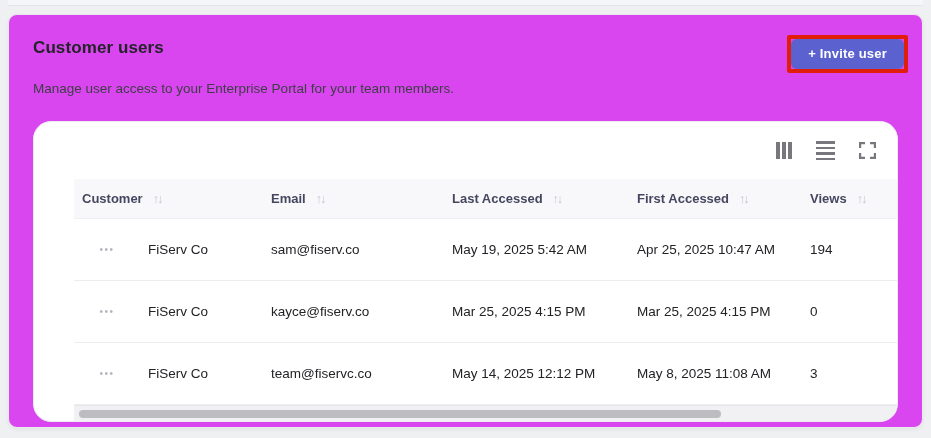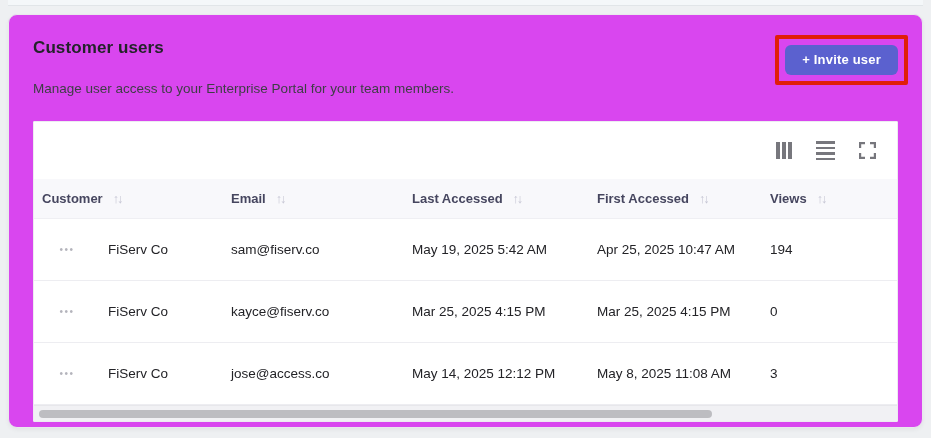--- a/index.html
+++ b/index.html
@@ -18,32 +18,32 @@
   .card {
     position: absolute; left: 8px; top: 14px; width: 915px; height: 414px;
     background: #d946ef; border: 1px solid #e8eaec; border-radius: 9px;
     box-shadow: 0 2px 4px rgba(0,0,0,0.05);
     padding: 20px 24px 0 24px;
   }
   .card-header { display: flex; justify-content: space-between; align-items: flex-start; }
   .page-title { font-size: 17px; font-weight: 700; color: #232329; letter-spacing: 0.1px; padding-top: 3px; }
   .page-subtitle { font-size: 13.5px; color: #3e3e45; margin-top: 23px; }
   .invite-highlight {
-    border: 4px solid #e11e0a; padding: 6px; border-radius: 2px;
+    border: 4px solid #e11e0a; padding: 0; border-radius: 2px;
     margin-right: -10px; margin-top: 0px;
   }
   .invite-btn {
     background: #5b61cf; color: #ffffff; border: none; border-radius: 6px;
     font-family: "Liberation Sans", sans-serif;
     font-size: 13px; font-weight: 700; padding: 7px 17px 8px 17px; cursor: pointer;
     letter-spacing: 0.2px;
   }
   .table-card {
-    margin-top: 25px; border: 1px solid #ececf1; border-radius: 1px;
-    position: relative; overflow: hidden; background: #fff;
+    margin-top: 25px; border: 1px solid #ececf1; border-radius: 18px;
+    position: relative; overflow: hidden; background: #fff; padding-left: 40px;
   }
   .table-toolbar {
     height: 57px; display: flex; justify-content: flex-end; align-items: center;
     gap: 24px; padding-right: 21px; background: #fff;
   }
   .tb-icon { cursor: pointer; display: flex; align-items: center; justify-content: center; }
   .icon-columns { display: flex; gap: 2px; }
   .icon-columns i { display: block; width: 4px; height: 17px; background: #77777d; }
   .icon-density { display: flex; flex-direction: column; gap: 3px; }
   .icon-density i { display: block; width: 19px; height: 2.5px; background: #77777d; }
@@ -165,21 +165,21 @@
       <div class="td c3">Mar 25, 2025 4:15 PM</div>
       <div class="td c4">Mar 25, 2025 4:15 PM</div>
       <div class="td c5">0</div>
     </div>
 
     <div class="trow">
       <div class="td c1 cell-customer">
         <span class="row-menu">•••</span>
         <span class="customer-name">FiServ Co</span>
       </div>
-      <div class="td c2">jose@access.co</div>
+      <div class="td c2">team@fiservc.co</div>
       <div class="td c3">May 14, 2025 12:12 PM</div>
       <div class="td c4">May 8, 2025 11:08 AM</div>
       <div class="td c5">3</div>
     </div>
 
     <div class="hscroll">
       <div class="hscroll-thumb"></div>
     </div>
 
   </div>

